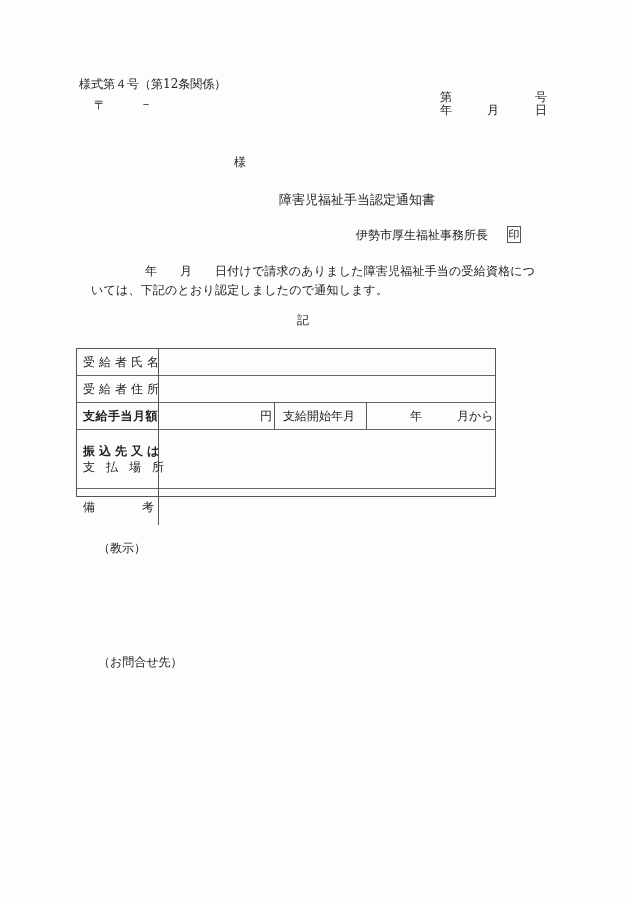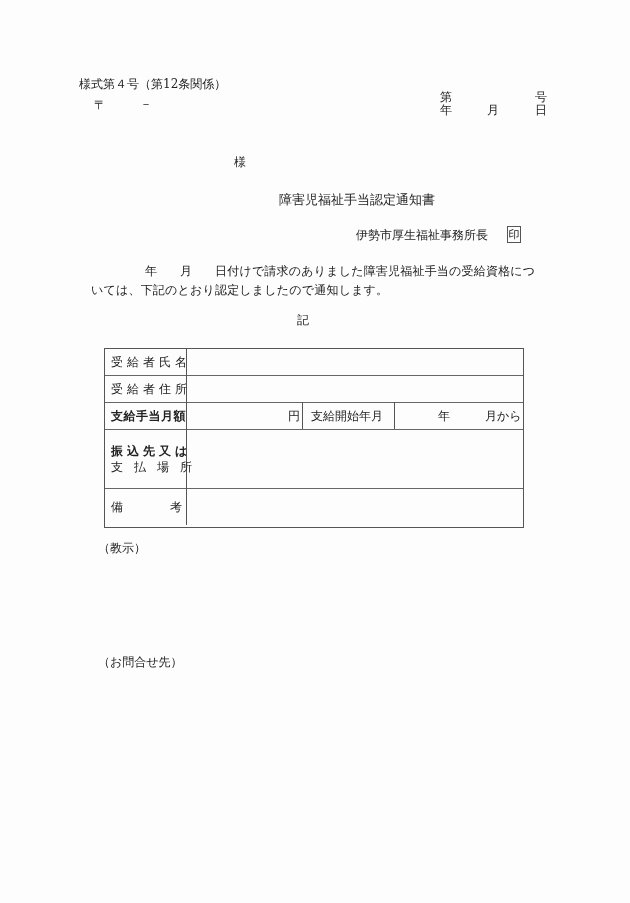--- a/index.html
+++ b/index.html
@@ -2,21 +2,21 @@
 <html><head>
 <meta charset="utf-8">
 <style>
   html, body { margin: 0; padding: 0; }
   body {
     width: 630px; height: 903px; background: #fdfdfd; position: relative;
     font-family: "DejaVu Serif", "Liberation Serif", serif; color: #222;
     font-size: 12px; overflow: hidden;
   }
   .abs { position: absolute; white-space: nowrap; line-height: 14px; }
-  .tbl { position: absolute; left: 104px; top: 348px; width: 420px; height: 180px;
+  .tbl { position: absolute; left: 76px; top: 348px; width: 420px; height: 149px;
          border: 1px solid #555; box-sizing: border-box; }
   .hl { position: absolute; left: 0; right: 0; height: 0; border-top: 1px solid #666; }
   .vl { position: absolute; width: 0; border-left: 1px solid #555; }
   .cell { position: absolute; line-height: 14px; white-space: nowrap; }
   .spread { letter-spacing: 4px; }
   .seal { position: absolute; left: 507px; top: 226px; width: 12px; height: 15px;
           border: 1px solid #555; font-size: 11px; line-height: 15px; text-align: center; }
 </style>
 </head>
 <body>

